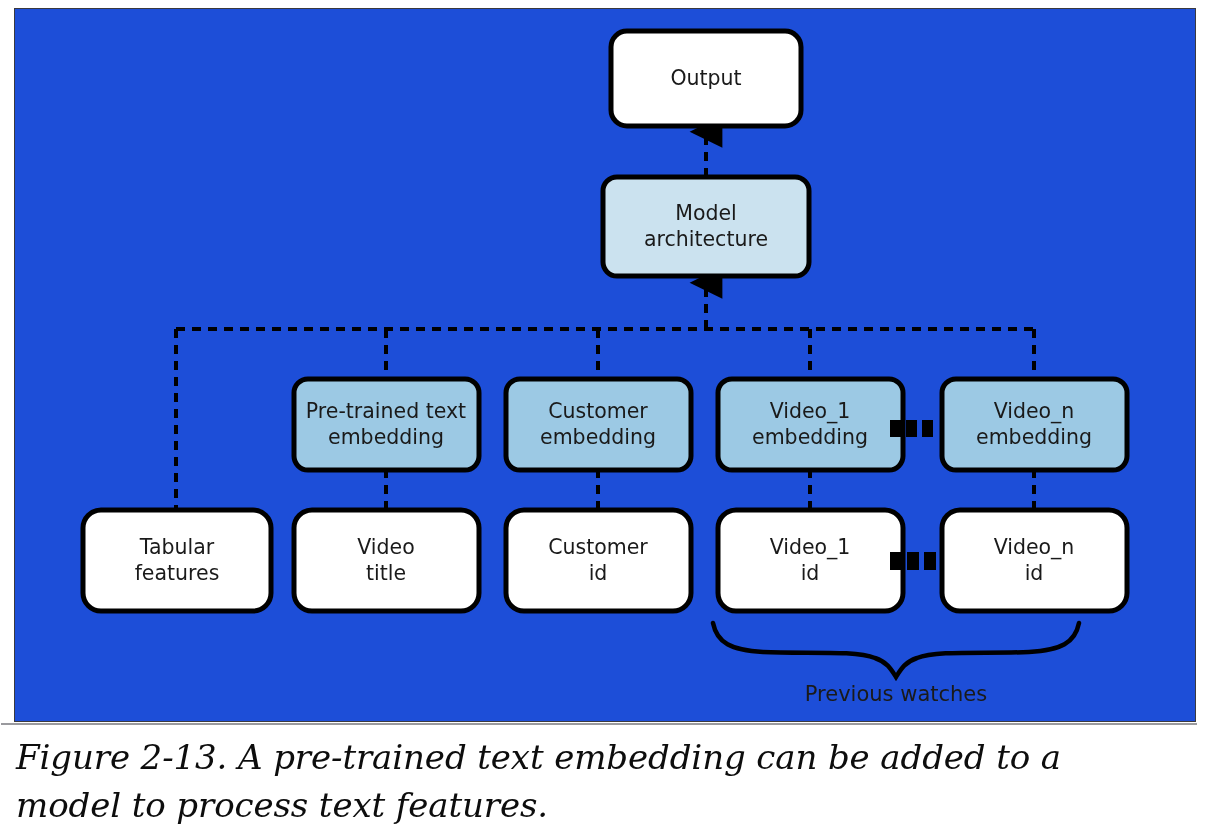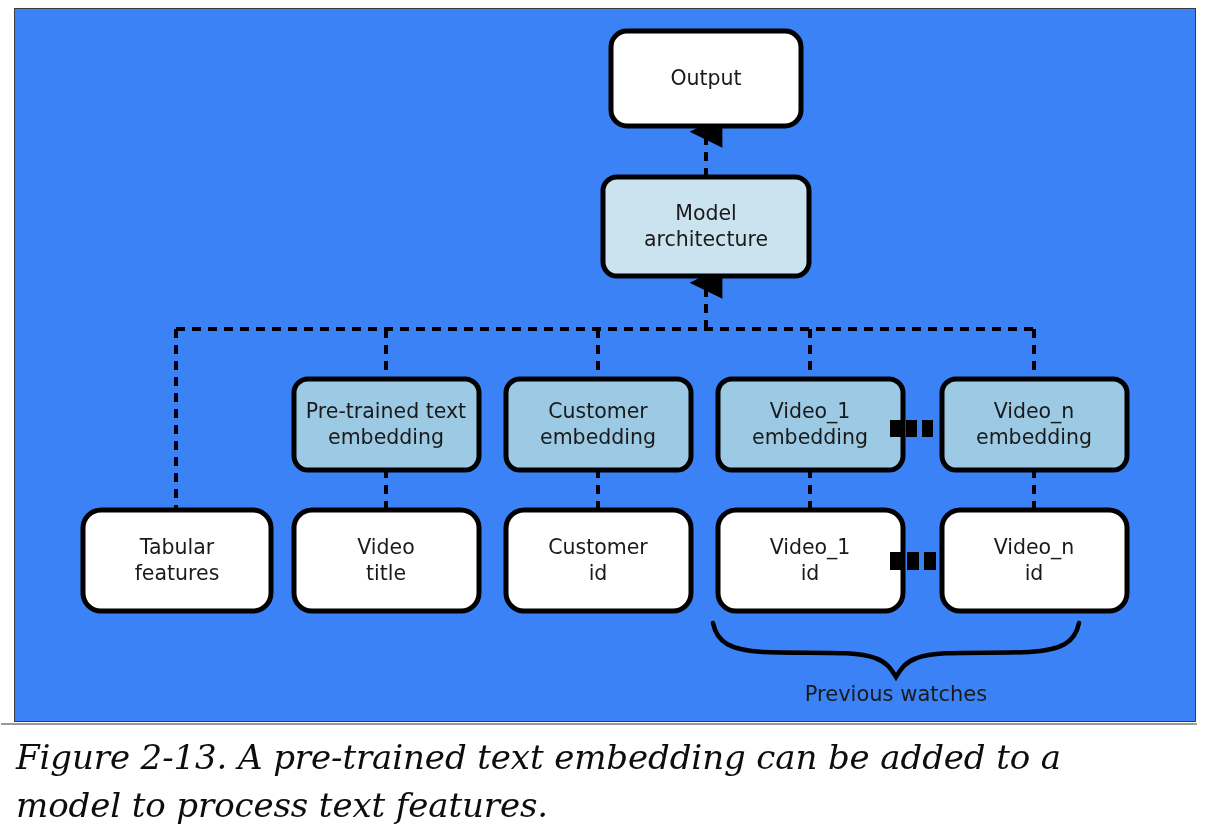--- a/index.html
+++ b/index.html
@@ -19,21 +19,21 @@
     height: 824px;
   }
   
   #figure-frame {
     position: absolute;
     left: 14px;
     top: 8px;
     width: 1182px;
     height: 714px;
     border: 1.5px solid #3a3a40;
-    background: #3b82f6;
+    background: #1d4ed8;
     box-sizing: border-box;
   }
   #figure-frame::after {
     content: "";
     position: absolute;
     left: -14px;
     bottom: -4px;
     width: 1196px;
     height: 2px;
     background: #9a9a9e;

